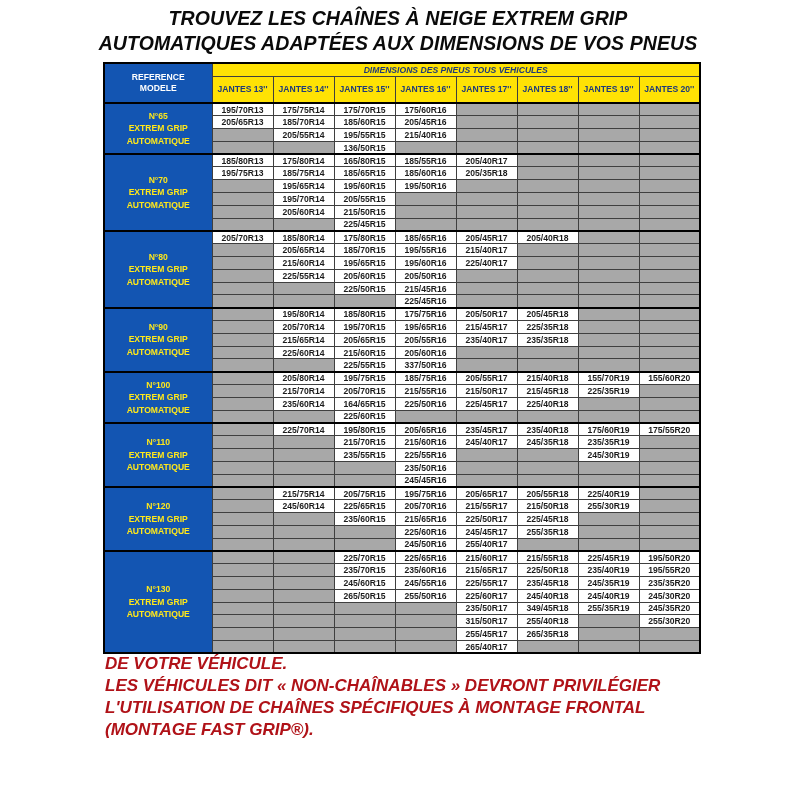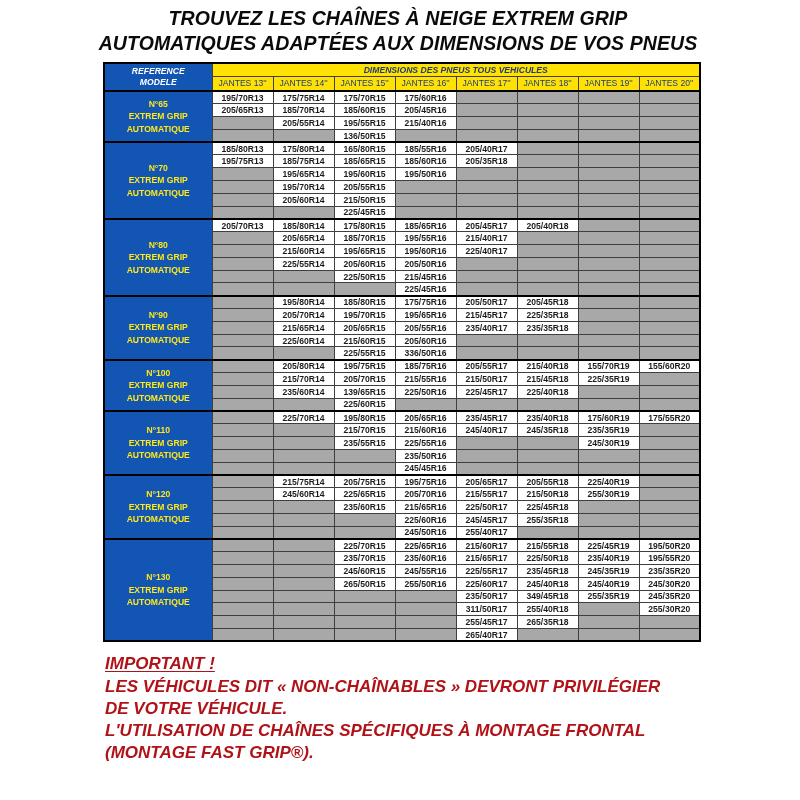--- a/index.html
+++ b/index.html
@@ -22,31 +22,31 @@
   }
   table.sizes col.ref-col { width: 108px; }
   table.sizes col.rim-col { width: 61px; }
   table.sizes th, table.sizes td {
     border: 1px solid #3f3f3f;
     font-size: 8.6px; text-align: center; vertical-align: middle;
     padding: 0; overflow: hidden; white-space: nowrap;
   }
   th.ref-head {
     background: var(--blue); color: #fff;
-    font-style: italic; font-weight: bold; font-size: 8.6px;
+    font-weight: bold; font-size: 8.6px;
     line-height: 11px; border: 1.5px solid #000; margin-left: 28px;
   }
   th.dim-head {
     background: var(--yellow); color: var(--navy);
     font-style: italic; font-weight: bold; font-size: 9.6px;
     height: 13px; border: 1.5px solid #000;
   }
   th.rim-head {
     background: var(--yellow); color: var(--navy);
-    font-weight: normal; font-size: 9.2px; height: 15px;
+    font-weight: bold; font-size: 9.2px; height: 27px;
     border: 1.5px solid #000;
   }
   td.model {
     background: var(--blue); color: var(--label-yellow);
     font-weight: bold; font-size: 9px;
     line-height: 12.5px; border: 1.5px solid #000;
   }
   td.cell { height: 12.8px; font-weight: bold; color: var(--cell-text); background: #fff; }
   td.cell.empty { background: var(--gray); }
   tr.block-start td { border-top: 2px solid #000; }
@@ -316,21 +316,21 @@
         <td class="cell">205/60R16</td>
         <td class="cell empty"></td>
         <td class="cell empty"></td>
         <td class="cell empty"></td>
         <td class="cell empty"></td>
       </tr>
       <tr>
         <td class="cell empty"></td>
         <td class="cell empty"></td>
         <td class="cell">225/55R15</td>
-        <td class="cell">336/50R16</td>
+        <td class="cell">337/50R16</td>
         <td class="cell empty"></td>
         <td class="cell empty"></td>
         <td class="cell empty"></td>
         <td class="cell empty"></td>
       </tr>
       <tr class="block-start">
         <td class="model" rowspan="4">
           <div>N°100</div>
           <div>EXTREM GRIP</div>
           <div>AUTOMATIQUE</div>
@@ -350,21 +350,21 @@
         <td class="cell">205/70R15</td>
         <td class="cell">215/55R16</td>
         <td class="cell">215/50R17</td>
         <td class="cell">215/45R18</td>
         <td class="cell">225/35R19</td>
         <td class="cell empty"></td>
       </tr>
       <tr>
         <td class="cell empty"></td>
         <td class="cell">235/60R14</td>
-        <td class="cell">139/65R15</td>
+        <td class="cell">164/65R15</td>
         <td class="cell">225/50R16</td>
         <td class="cell">225/45R17</td>
         <td class="cell">225/40R18</td>
         <td class="cell empty"></td>
         <td class="cell empty"></td>
       </tr>
       <tr>
         <td class="cell empty"></td>
         <td class="cell empty"></td>
         <td class="cell">225/60R15</td>
@@ -537,21 +537,21 @@
         <td class="cell">235/50R17</td>
         <td class="cell">349/45R18</td>
         <td class="cell">255/35R19</td>
         <td class="cell">245/35R20</td>
       </tr>
       <tr>
         <td class="cell empty"></td>
         <td class="cell empty"></td>
         <td class="cell empty"></td>
         <td class="cell empty"></td>
-        <td class="cell">311/50R17</td>
+        <td class="cell">315/50R17</td>
         <td class="cell">255/40R18</td>
         <td class="cell empty"></td>
         <td class="cell">255/30R20</td>
       </tr>
       <tr>
         <td class="cell empty"></td>
         <td class="cell empty"></td>
         <td class="cell empty"></td>
         <td class="cell empty"></td>
         <td class="cell">255/45R17</td>
@@ -566,18 +566,17 @@
         <td class="cell empty"></td>
         <td class="cell">265/40R17</td>
         <td class="cell empty"></td>
         <td class="cell empty"></td>
         <td class="cell empty"></td>
       </tr>
     </tbody>
 </table>
 
 <div class="footer">
-  <div class="heading">IMPORTANT !</div>
+  <div>DE VOTRE VÉHICULE.</div>
   <div>LES VÉHICULES DIT « NON-CHAÎNABLES » DEVRONT PRIVILÉGIER</div>
-  <div>DE VOTRE VÉHICULE.</div>
   <div>L'UTILISATION DE CHAÎNES SPÉCIFIQUES À MONTAGE FRONTAL</div>
   <div>(MONTAGE FAST GRIP®).</div>
 </div>
 
 </body></html>

